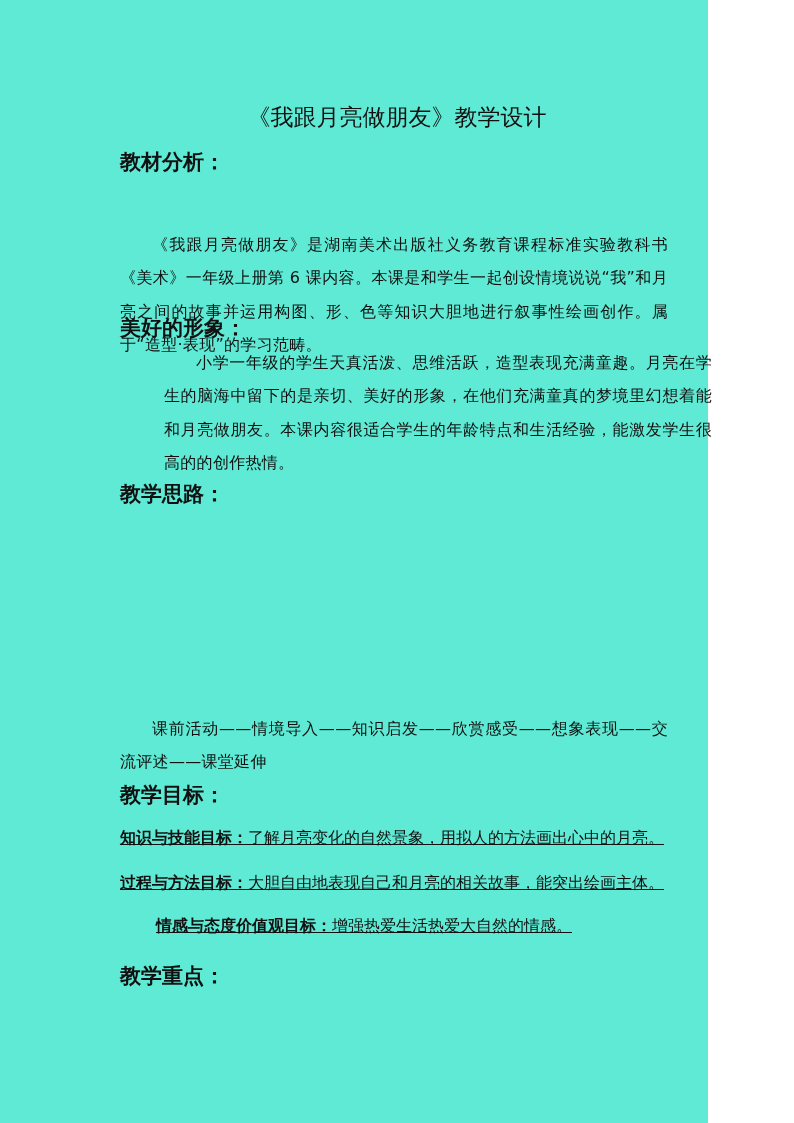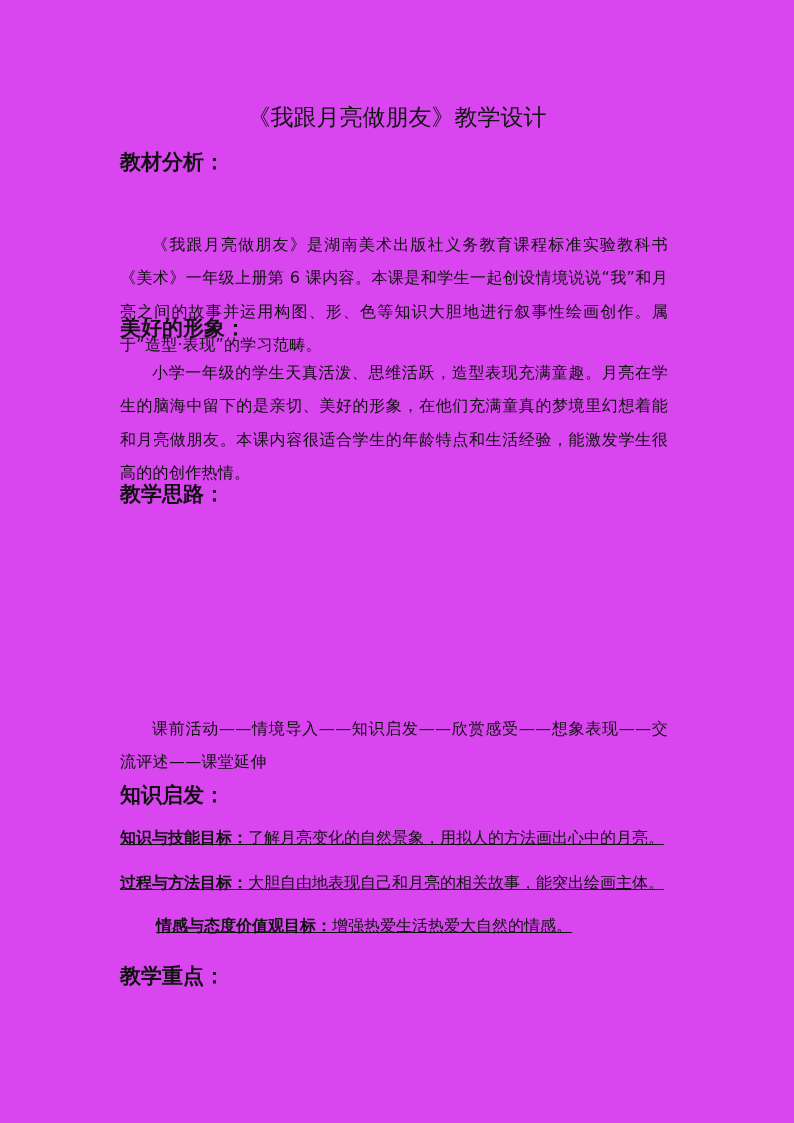--- a/index.html
+++ b/index.html
@@ -1,21 +1,21 @@
 <!DOCTYPE html>
 <html><head>
   <meta charset="utf-8">
   <style>
     html, body { margin: 0; padding: 0; background: #ffffff; }
     body {
       width: 794px; height: 1123px; position: relative; overflow: hidden;
       font-family: "DejaVu Sans", "Liberation Sans", sans-serif;
       color: #111111;
     }
-    .page { position: absolute; left: 0; top: 0; width: 794px; height: 1123px; background: #d946ef; }
+    .page { position: absolute; left: 0; top: 0; width: 708px; height: 1123px; background: #5eead4; }
     .title {
       position: absolute; left: 0; width: 794px; top: 101px;
       text-align: center; font-size: 23px; line-height: 32px;
       font-family: "DejaVu Serif", "Liberation Serif", serif; color: #111;
     }
     .heading {
       position: absolute; left: 120px; font-size: 21px; font-weight: bold; line-height: 24px;
     }
     .para {
       position: absolute; left: 120px; width: 548px; font-size: 16px;
@@ -31,26 +31,26 @@
 </head>
 <body>
 
 <div class="page">
   <div class="title">《我跟月亮做朋友》教学设计</div>
 
   <div class="heading" style="top:150px;">教材分析：</div>
   <div class="para indent" style="top:180px;margin-top:48px;">《我跟月亮做朋友》是湖南美术出版社义务教育课程标准实验教科书《美术》一年级上册第 6 课内容。本课是和学生一起创设情境说说“我”和月亮之间的故事并运用构图、形、色等知识大胆地进行叙事性绘画创作。属于“造型·表现”的学习范畴。</div>
 
   <div class="heading" style="top:316px;">美好的形象：</div>
-  <div class="para indent" style="top:356px;">小学一年级的学生天真活泼、思维活跃，造型表现充满童趣。月亮在学生的脑海中留下的是亲切、美好的形象，在他们充满童真的梦境里幻想着能和月亮做朋友。本课内容很适合学生的年龄特点和生活经验，能激发学生很高的的创作热情。</div>
+  <div class="para indent" style="top:346px;margin-left:44px;">小学一年级的学生天真活泼、思维活跃，造型表现充满童趣。月亮在学生的脑海中留下的是亲切、美好的形象，在他们充满童真的梦境里幻想着能和月亮做朋友。本课内容很适合学生的年龄特点和生活经验，能激发学生很高的的创作热情。</div>
 
   <div class="heading" style="top:482px;">教学思路：</div>
   <div class="para indent" style="top:712px;">课前活动——情境导入——知识启发——欣赏感受——想象表现——交流评述——课堂延伸</div>
 
-  <div class="heading" style="top:783px;">知识启发：</div>
+  <div class="heading" style="top:783px;">教学目标：</div>
 
   <div class="goal" style="top:826px;">
     <span class="lbl">知识与技能目标：</span><span>了解月亮变化的自然景象，用拟人的方法画出心中的月亮。</span>
   </div>
   <div class="goal" style="top:871px;">
     <span class="lbl">过程与方法目标：</span><span>大胆自由地表现自己和月亮的相关故事，能突出绘画主体。</span>
   </div>
   <div class="goal" style="top:914px;margin-left:36px;">
     <span class="lbl">情感与态度价值观目标：</span><span>增强热爱生活热爱大自然的情感。</span>
   </div>

